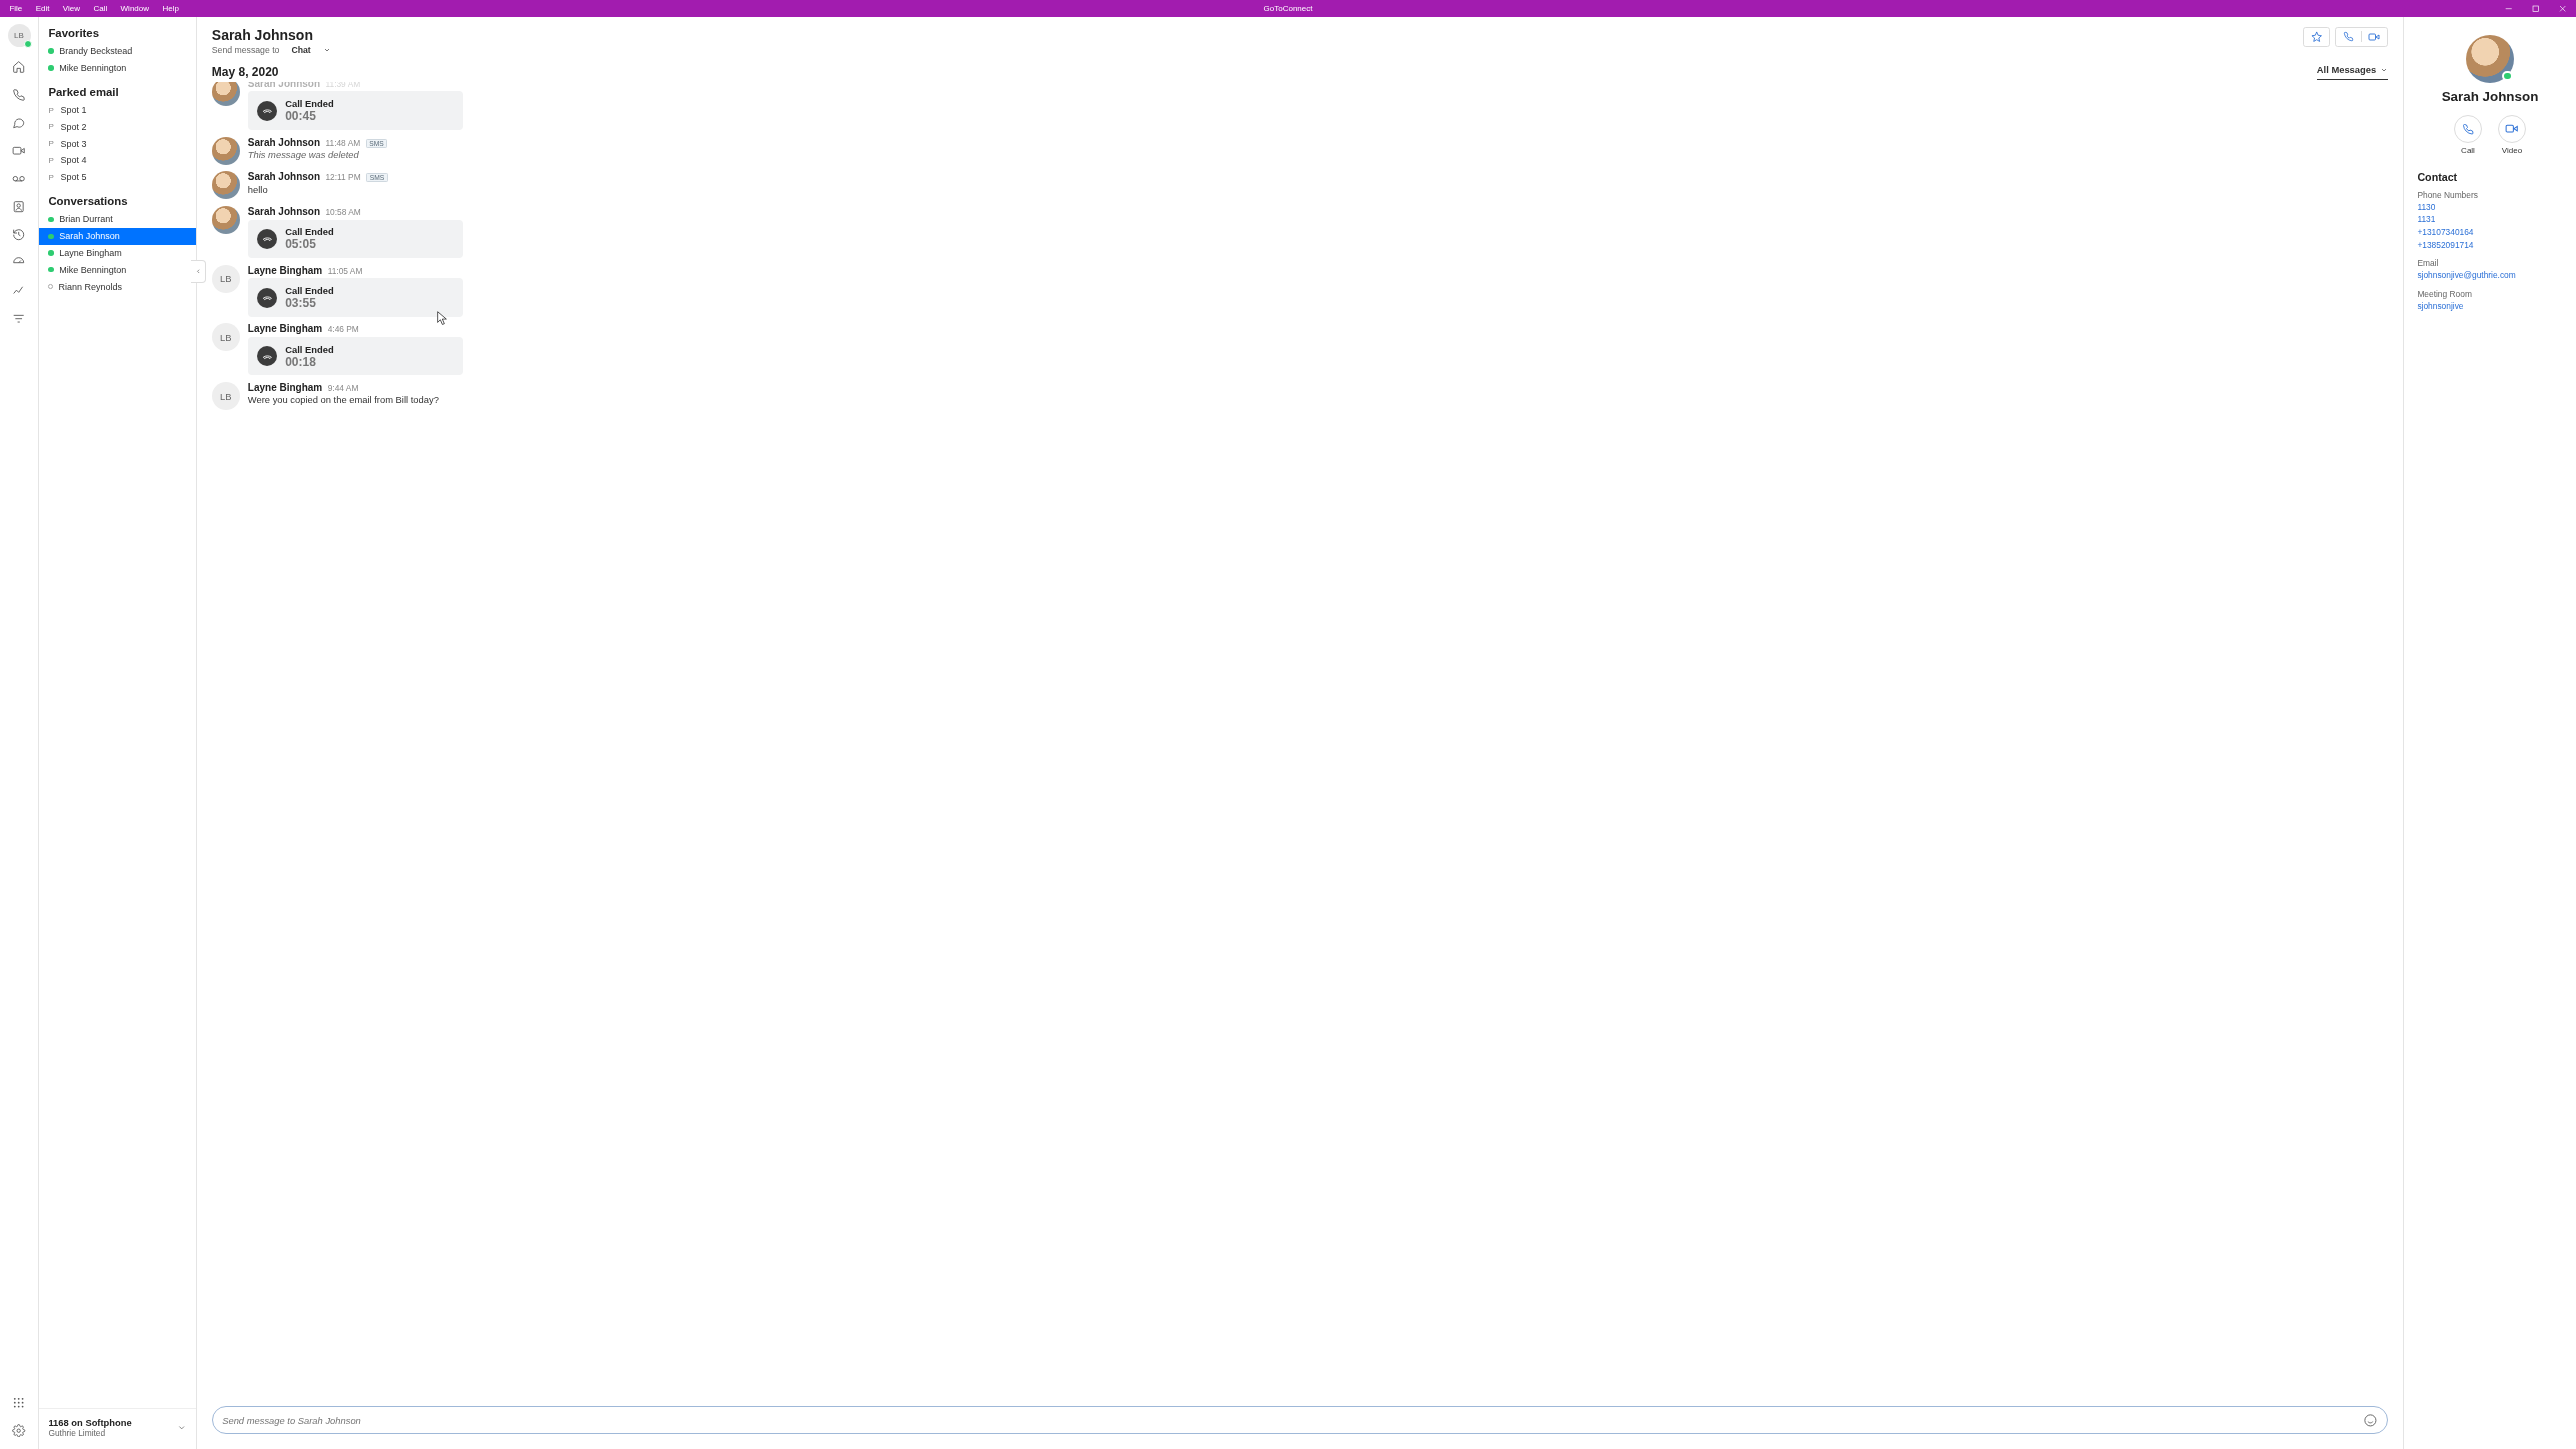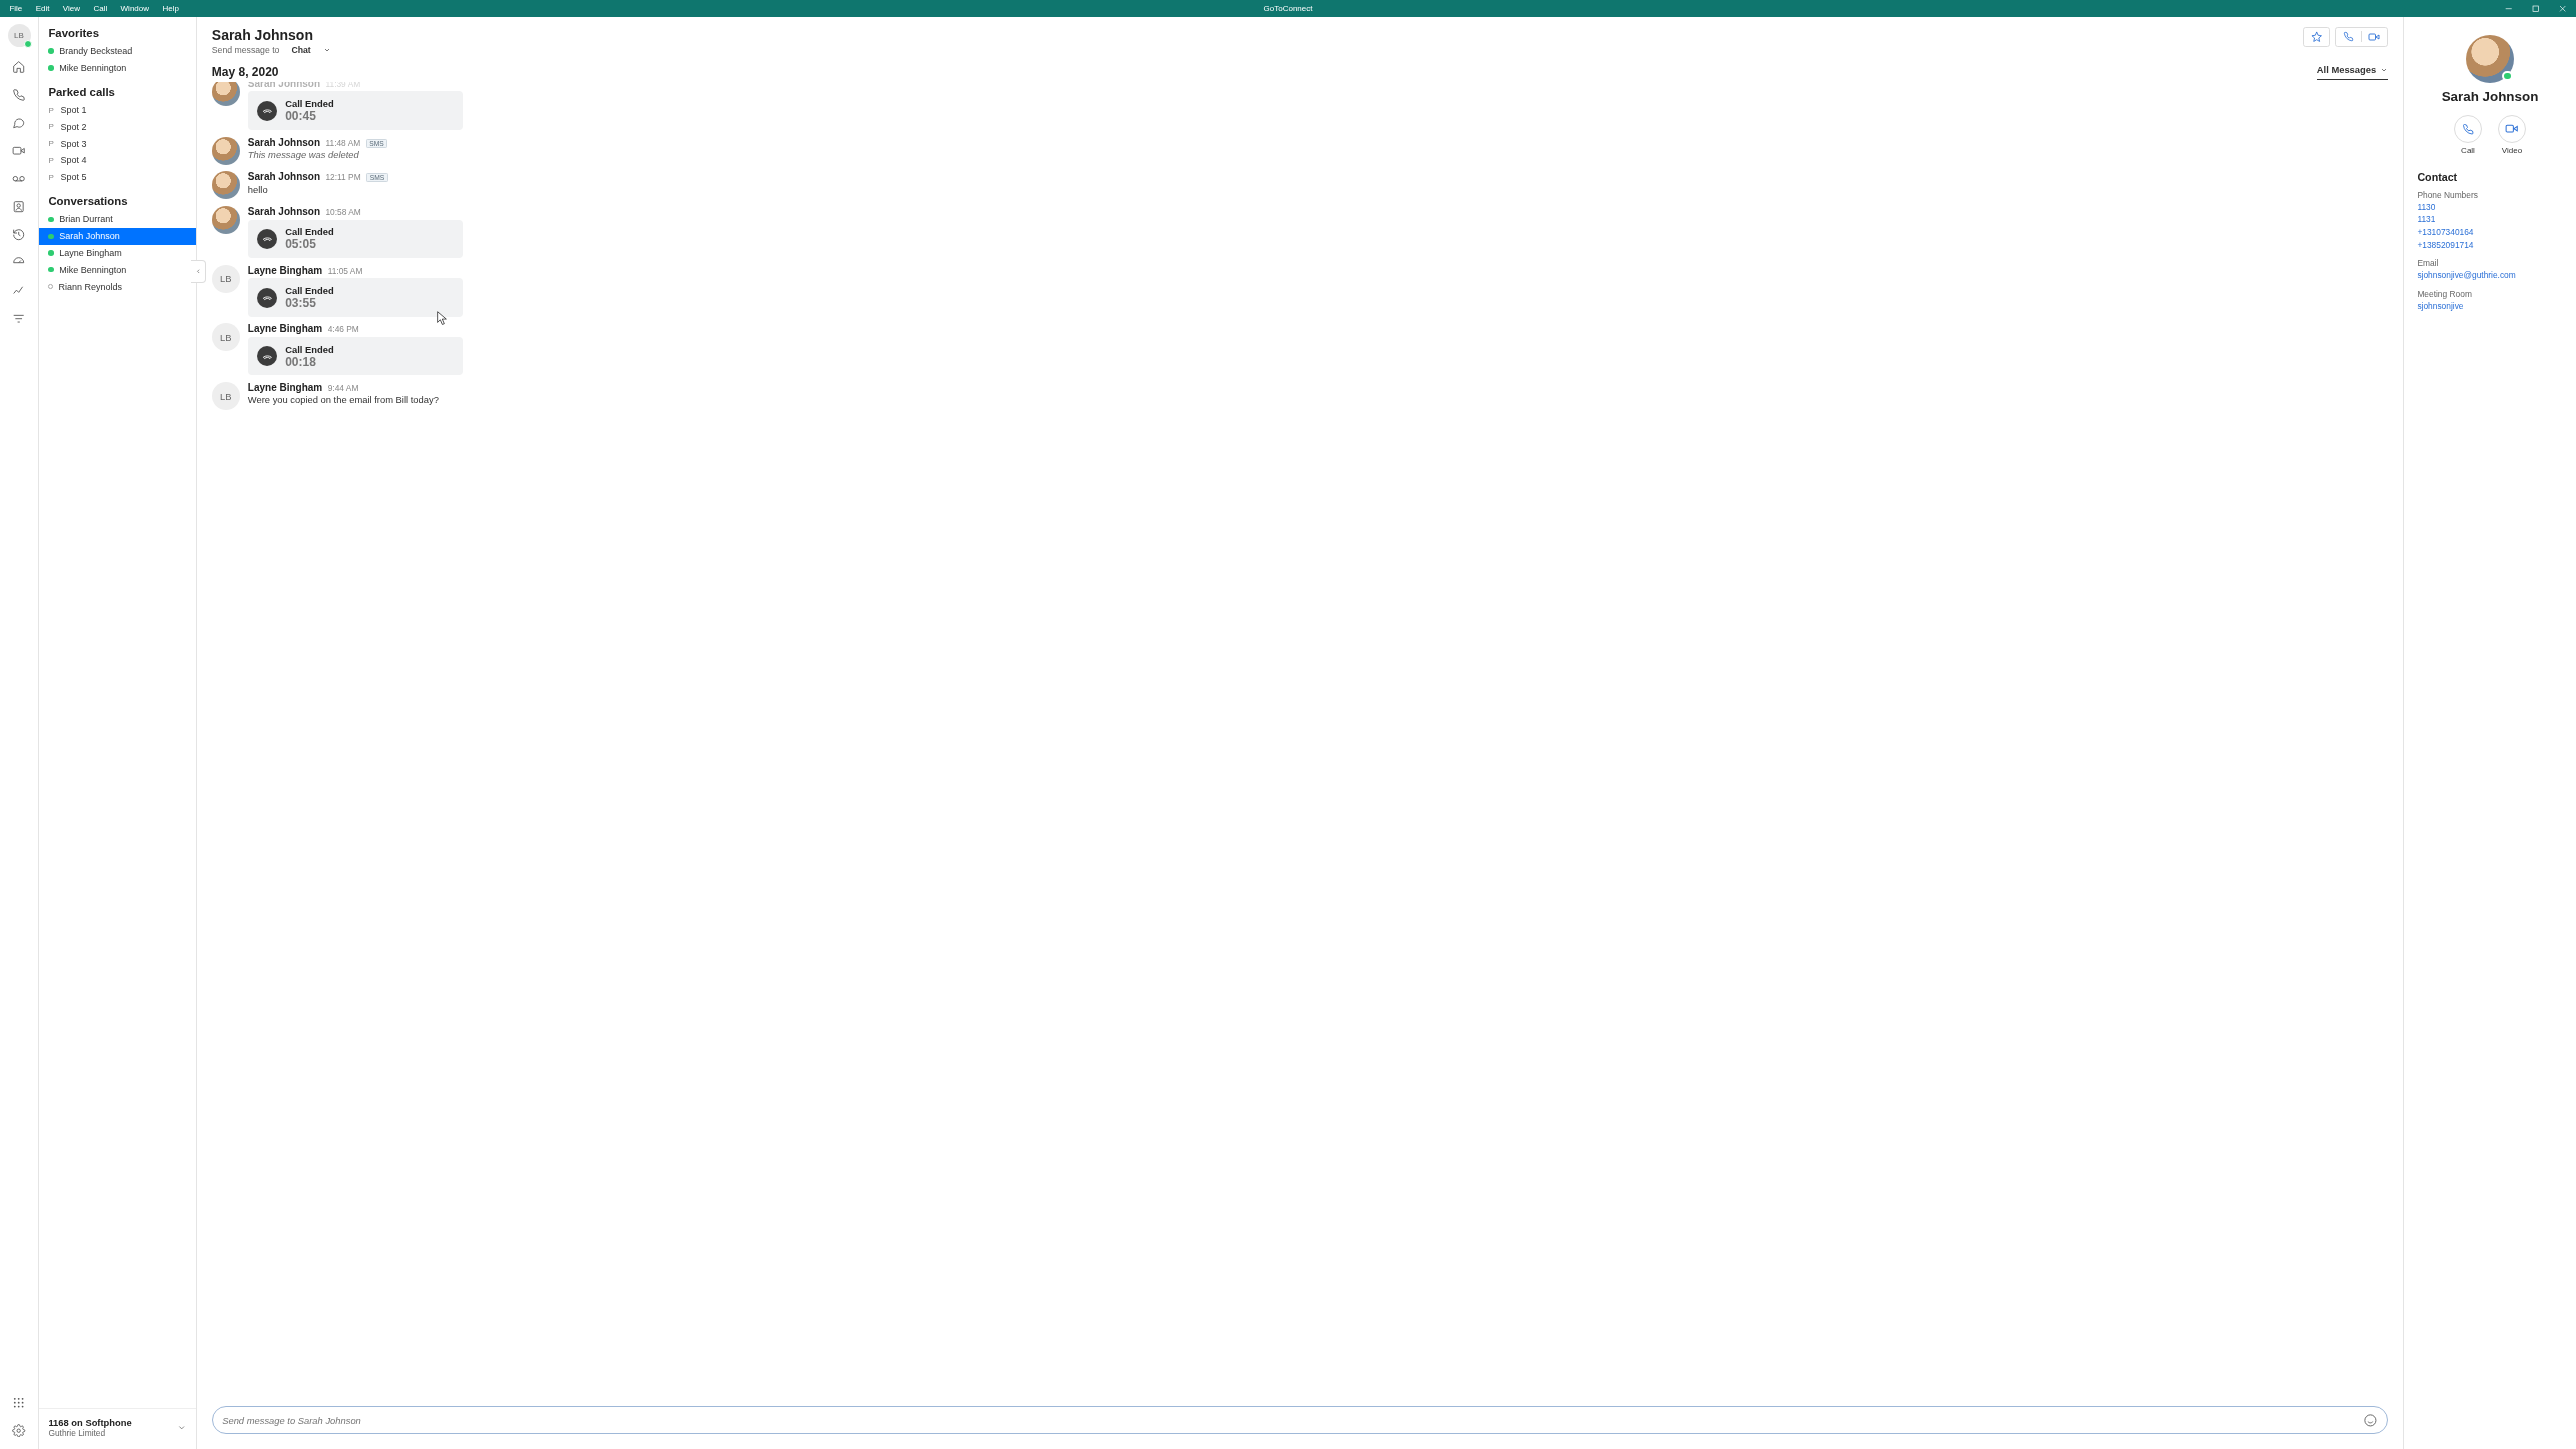--- a/index.html
+++ b/index.html
@@ -1,19 +1,19 @@
 <!DOCTYPE html>
 <html style="font-size:10.7px"><head>
 <meta charset="utf-8">
 <style>
 * { margin: 0; padding: 0; box-sizing: border-box; font-family: "Segoe UI", Arial, sans-serif; }
 html, body { width: 100%; height: 100%; overflow: hidden; background: #f5f5f5; }
 
 
-.titlebar { height: 17.4px; background: #0f766e; color: #fff; display: flex; align-items: center; font-size: 8px; position: relative; }
+.titlebar { height: 17.4px; background: #a21caf; color: #fff; display: flex; align-items: center; font-size: 8px; position: relative; }
 .titlebar .menu { display: flex; gap: 0; padding-left: 2.7px; }
 .titlebar .menu span { padding: 2.7px 6.7px; cursor: pointer; }
 .titlebar .app-title { position: absolute; left: 50%; transform: translateX(-50%); font-size: 8px; }
 .titlebar .win-controls { position: absolute; right: 0; display: flex; }
 .titlebar .win-controls div { width: 27px; height: 17.4px; display: flex; align-items: center; justify-content: center; cursor: pointer; }
 
 
 .app { display: flex; height: calc(100% - 17.4px); background: #fff; }
 .rail { width: 39px; background: #fff; border-right: 0.7px solid #e4e4e4; display: flex; flex-direction: column; align-items: center; padding-top: 6.7px; gap: 12px; }
 .rail .avatar-sm { width: 23px; height: 23px; border-radius: 50%; background: #e8e8e8; display: flex; align-items: center; justify-content: center; font-size: 8px; color: #666; position: relative; }
@@ -210,21 +210,21 @@
     <h3>Favorites</h3>
     <div class="item">
         <span class="pres online"></span>
         <span>Brandy Beckstead</span>
       </div>
     <div class="item">
         <span class="pres online"></span>
         <span>Mike Bennington</span>
       </div>
 
-    <h3>Parked calls</h3>
+    <h3>Parked email</h3>
     <div class="item">
         <span class="p-label">P</span>
         <span>Spot 1</span>
       </div>
     <div class="item">
         <span class="p-label">P</span>
         <span>Spot 2</span>
       </div>
     <div class="item">
         <span class="p-label">P</span>

